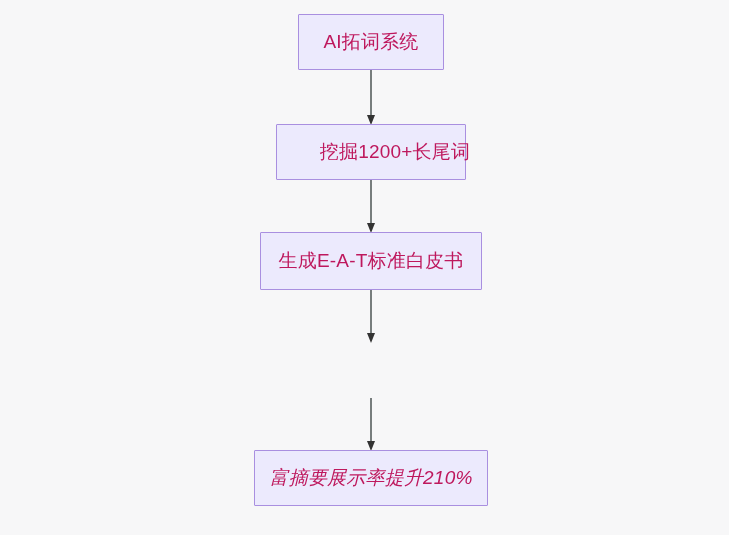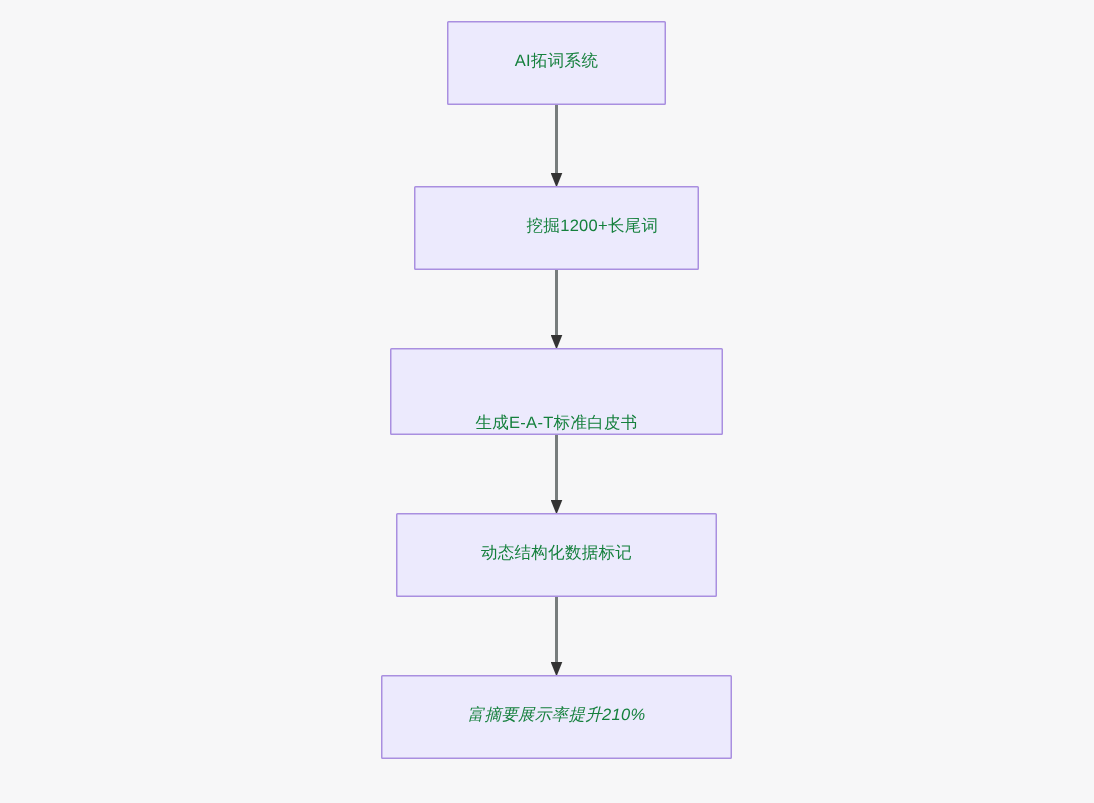--- a/index.html
+++ b/index.html
@@ -21,22 +21,22 @@
   }
   .node {
     position: absolute;
     box-sizing: border-box;
     background: #eceafd;
     border: 1.4px solid #a98fe0;
     border-radius: 1px;
     display: flex;
     align-items: center;
     justify-content: center;
-    color: #15803d;
-    font-size: 11px;
+    color: #be185d;
+    font-size: 19px;
     line-height: 1.2;
     letter-spacing: 0.2px;
     white-space: nowrap;
   }
   .node-label {
     display: block;
   }
   .edge {
     position: absolute;
     left: 0;
@@ -67,25 +67,22 @@
   </svg>
 
   <div class="node" style="left:298px; top:14px; width:146px; height:56px;">
     <span class="node-label">AI拓词系统</span>
   </div>
 
   <div class="node" style="left:276px; top:124px; width:190px; height:56px;padding-left:48px;">
     <span class="node-label">挖掘1200+长尾词</span>
   </div>
 
-  <div class="node" style="left:260px; top:232px; width:222px; height:58px;align-items:flex-end;">
+  <div class="node" style="left:260px; top:232px; width:222px; height:58px;">
     <span class="node-label">生成E-A-T标准白皮书</span>
   </div>
 
-  <div class="node" style="left:264px; top:342px; width:214px; height:56px;">
-    <span class="node-label">动态结构化数据标记</span>
-  </div>
 
   <div class="node" style="left:254px; top:450px; width:234px; height:56px;font-style:italic;">
     <span class="node-label">富摘要展示率提升210%</span>
   </div>
 
 </div>
 
 </body></html>

